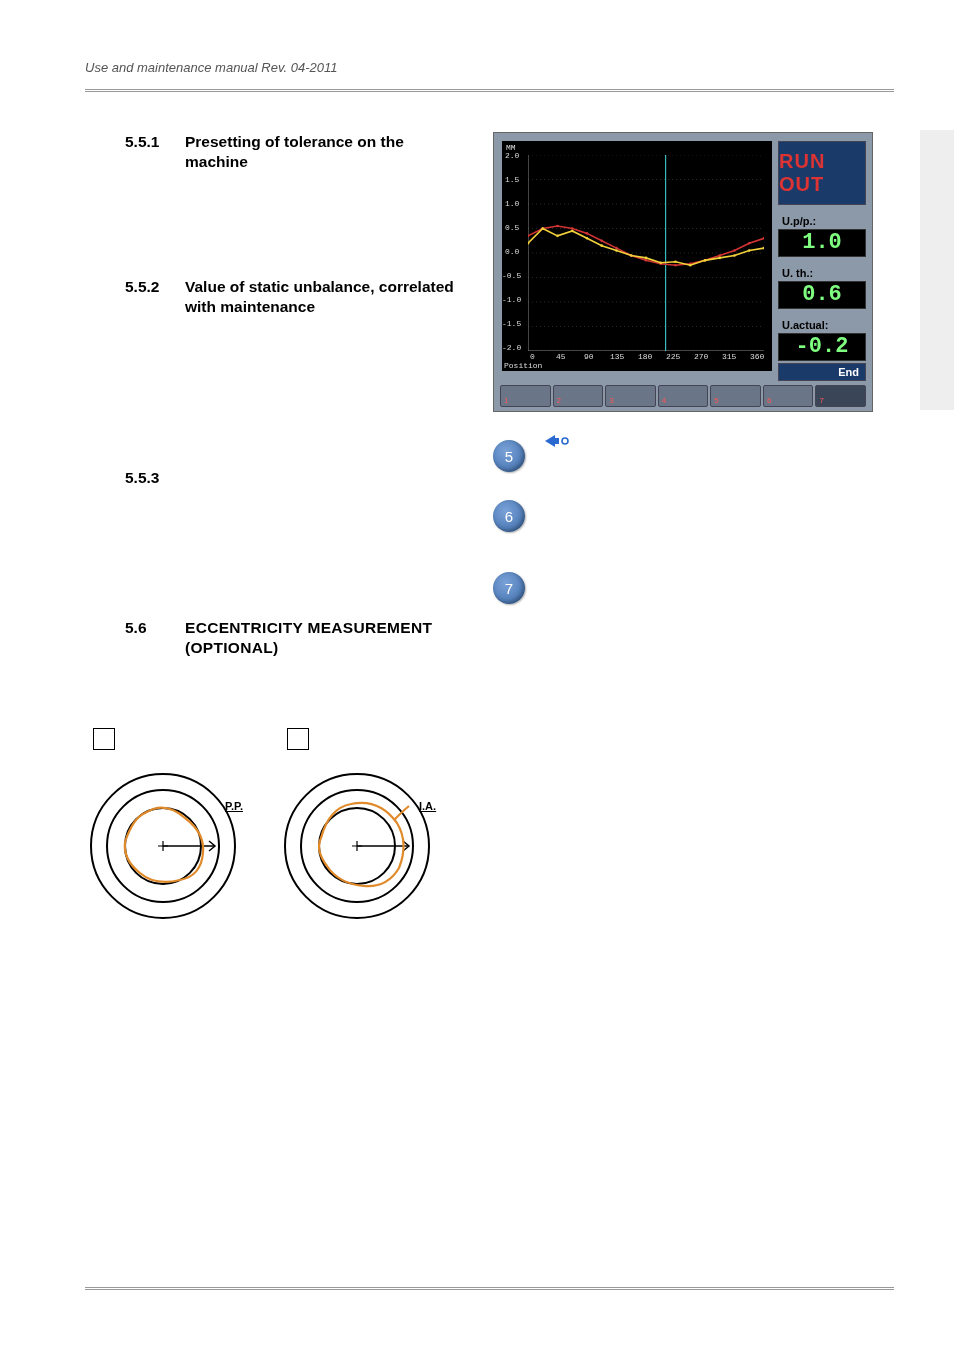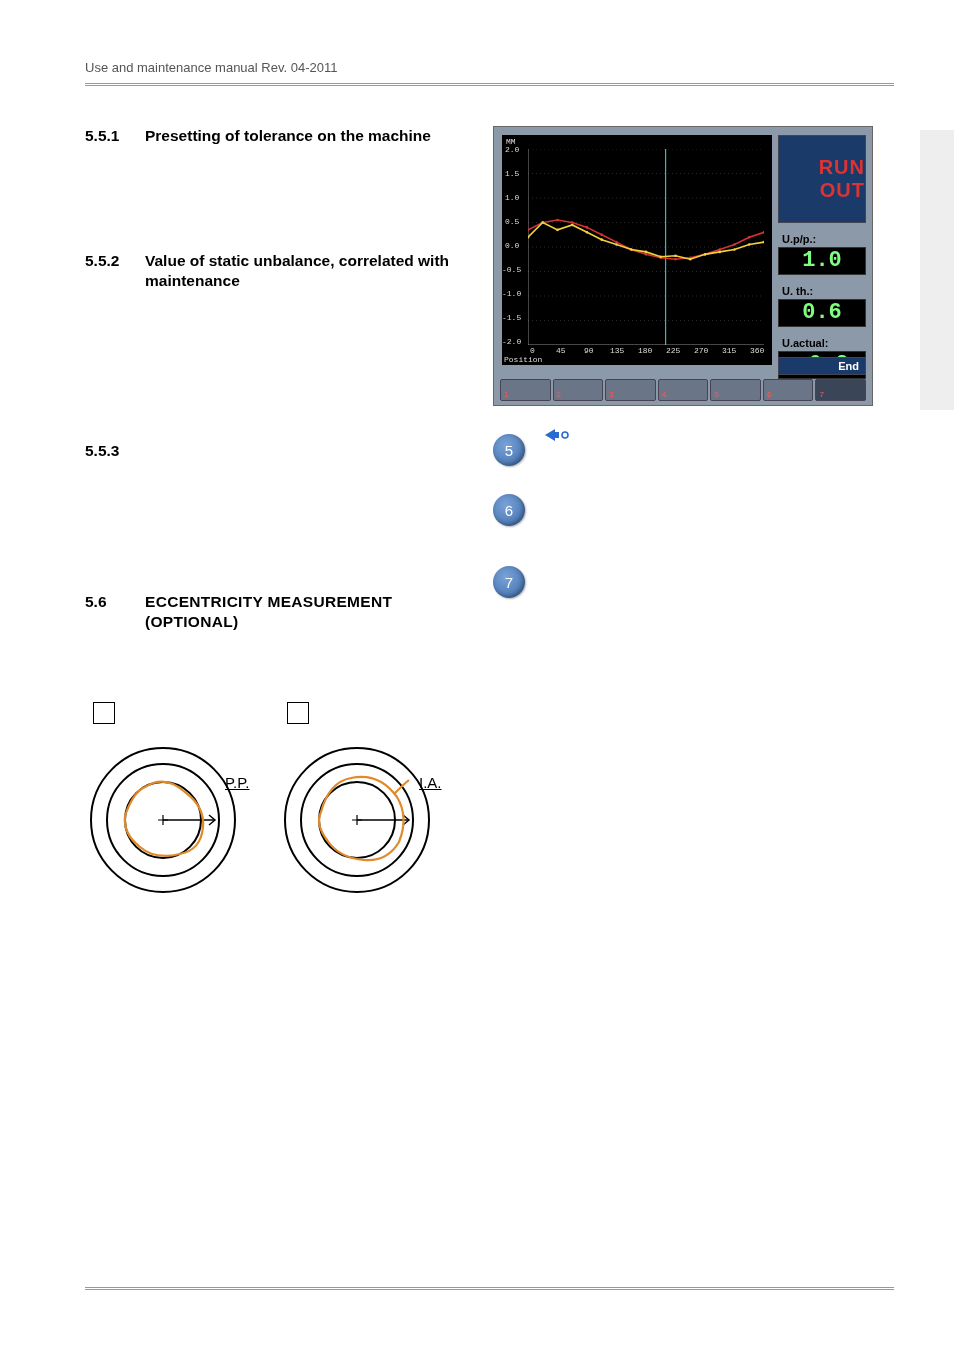--- a/index.html
+++ b/index.html
@@ -8,39 +8,41 @@
     height: 1350px;
     background: #fff;
     font-family: Arial, Helvetica, sans-serif;
     color: #000;
     position: relative;
   }
   .page {
     padding: 60px 60px 40px 85px;
   }
   .header {
+    font-style: italic;
     font-size: 13px;
     color: #555;
     border-bottom: 3px double #999;
-    padding-bottom: 8px;
+    padding-bottom: 14px;
     margin-bottom: 40px;
   }
   .columns {
     display: flex;
     gap: 28px;
   }
   .left-col { flex: 0 0 380px; }
   .right-col { flex: 1; position: relative; }
 
   .heading {
     display: flex;
     gap: 14px;
     font-weight: bold;
     font-size: 15.5px;
     line-height: 1.3;
+    margin-left: 40px;
   }
   .heading .num { flex: 0 0 46px; }
   .heading .txt { flex: 1; }
   .sec-551 { margin-bottom: 105px; }
   .sec-552 { margin-bottom: 150px; }
   .sec-553 { margin-bottom: 130px; }
   .heading-main .txt { letter-spacing: 0.3px; }
 
   
   .runout-panel {
@@ -71,22 +73,22 @@
     position: absolute;
     right: 6px; top: 8px;
     width: 88px;
   }
   .runout-title {
     background: #1a3a6a;
     color: #d33;
     font-family: Arial, sans-serif;
     font-weight: bold;
     font-size: 20px;
-    text-align: right;
-    padding: 20px 0;
+    text-align: left;
+    padding: 8px 0;
     letter-spacing: 1px;
     border: 1px solid #445;
   }
   .ro-label {
     color: #000;
     font-size: 11px;
     font-weight: bold;
     margin-top: 10px;
     padding-left: 4px;
   }
@@ -170,22 +172,22 @@
   }
   .diag .small-box {
     width: 22px; height: 22px;
     border: 1.5px solid #000;
     margin-left: 8px;
     margin-bottom: 18px;
   }
   .diag svg { display: block; }
   .diag .lbl {
     position: absolute;
-    font-weight: normal;
-    font-size: 15px;
+    font-weight: bold;
+    font-size: 11px;
     text-decoration: underline;
   }
 
   .footer-line {
     position: absolute;
     left: 85px; right: 60px; bottom: 60px;
     border-top: 3px double #999;
   }
 
   .sidebar-tab {

